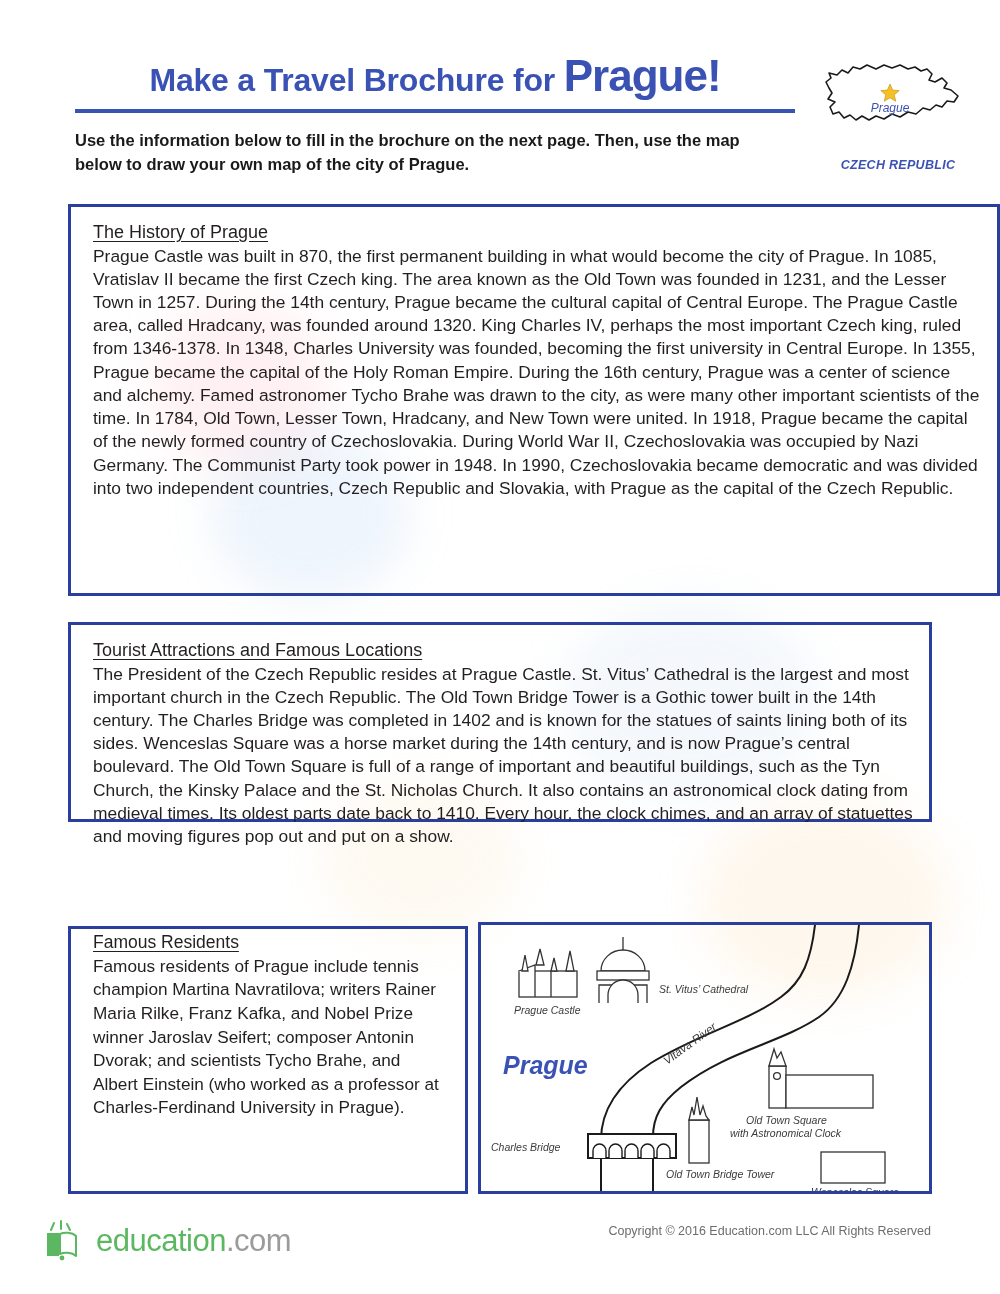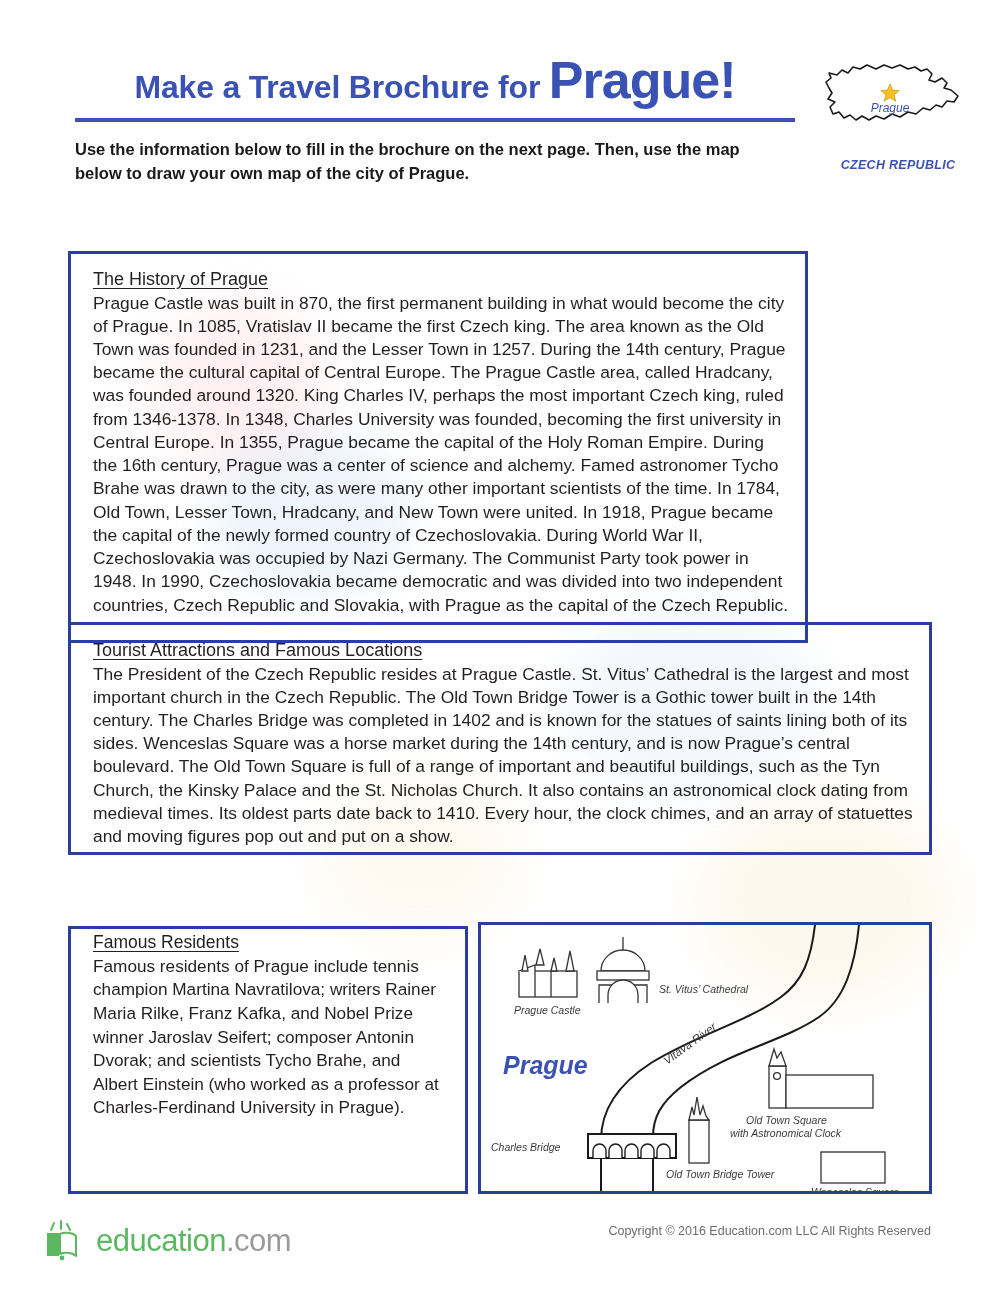--- a/index.html
+++ b/index.html
@@ -40,21 +40,21 @@
     text-align: center;
     font-family: "Liberation Sans", sans-serif;
     font-weight: bold;
     font-size: 32px;
     color: #3b52b5;
     letter-spacing: -0.2px;
     line-height: 1.1;
     white-space: nowrap;
   }
   .main-title .big {
-    font-size: 52px;
+    font-size: 44px;
     letter-spacing: -1px;
   }
   .title-rule {
     border-bottom: 4px solid #3b52b5;
     margin-top: 9px;
     width: 100%;
   }
   .instructions {
     margin-top: 16px;
     font-size: 16.5px;
@@ -85,28 +85,27 @@
 
   
   .box {
     border: 3px solid #2a3f9d;
     box-sizing: border-box;
     background: transparent;
   }
   .history-box {
     position: absolute;
     left: 68px; top: 204px;
-    width: 740px; height: 392px;
+    width: 932px; height: 392px;
     padding: 14px 16px 10px 22px;
-    margin-top: 47px;
   }
   .attractions-box {
     position: absolute;
     left: 68px; top: 622px;
-    width: 864px; height: 233px;
+    width: 864px; height: 200px;
     padding: 14px 16px 10px 22px;
   }
   .residents-box {
     position: absolute;
     left: 68px; top: 926px;
     width: 400px; height: 268px;
     padding: 3px 16px 10px 22px;
   }
   .map-box {
     position: absolute;

